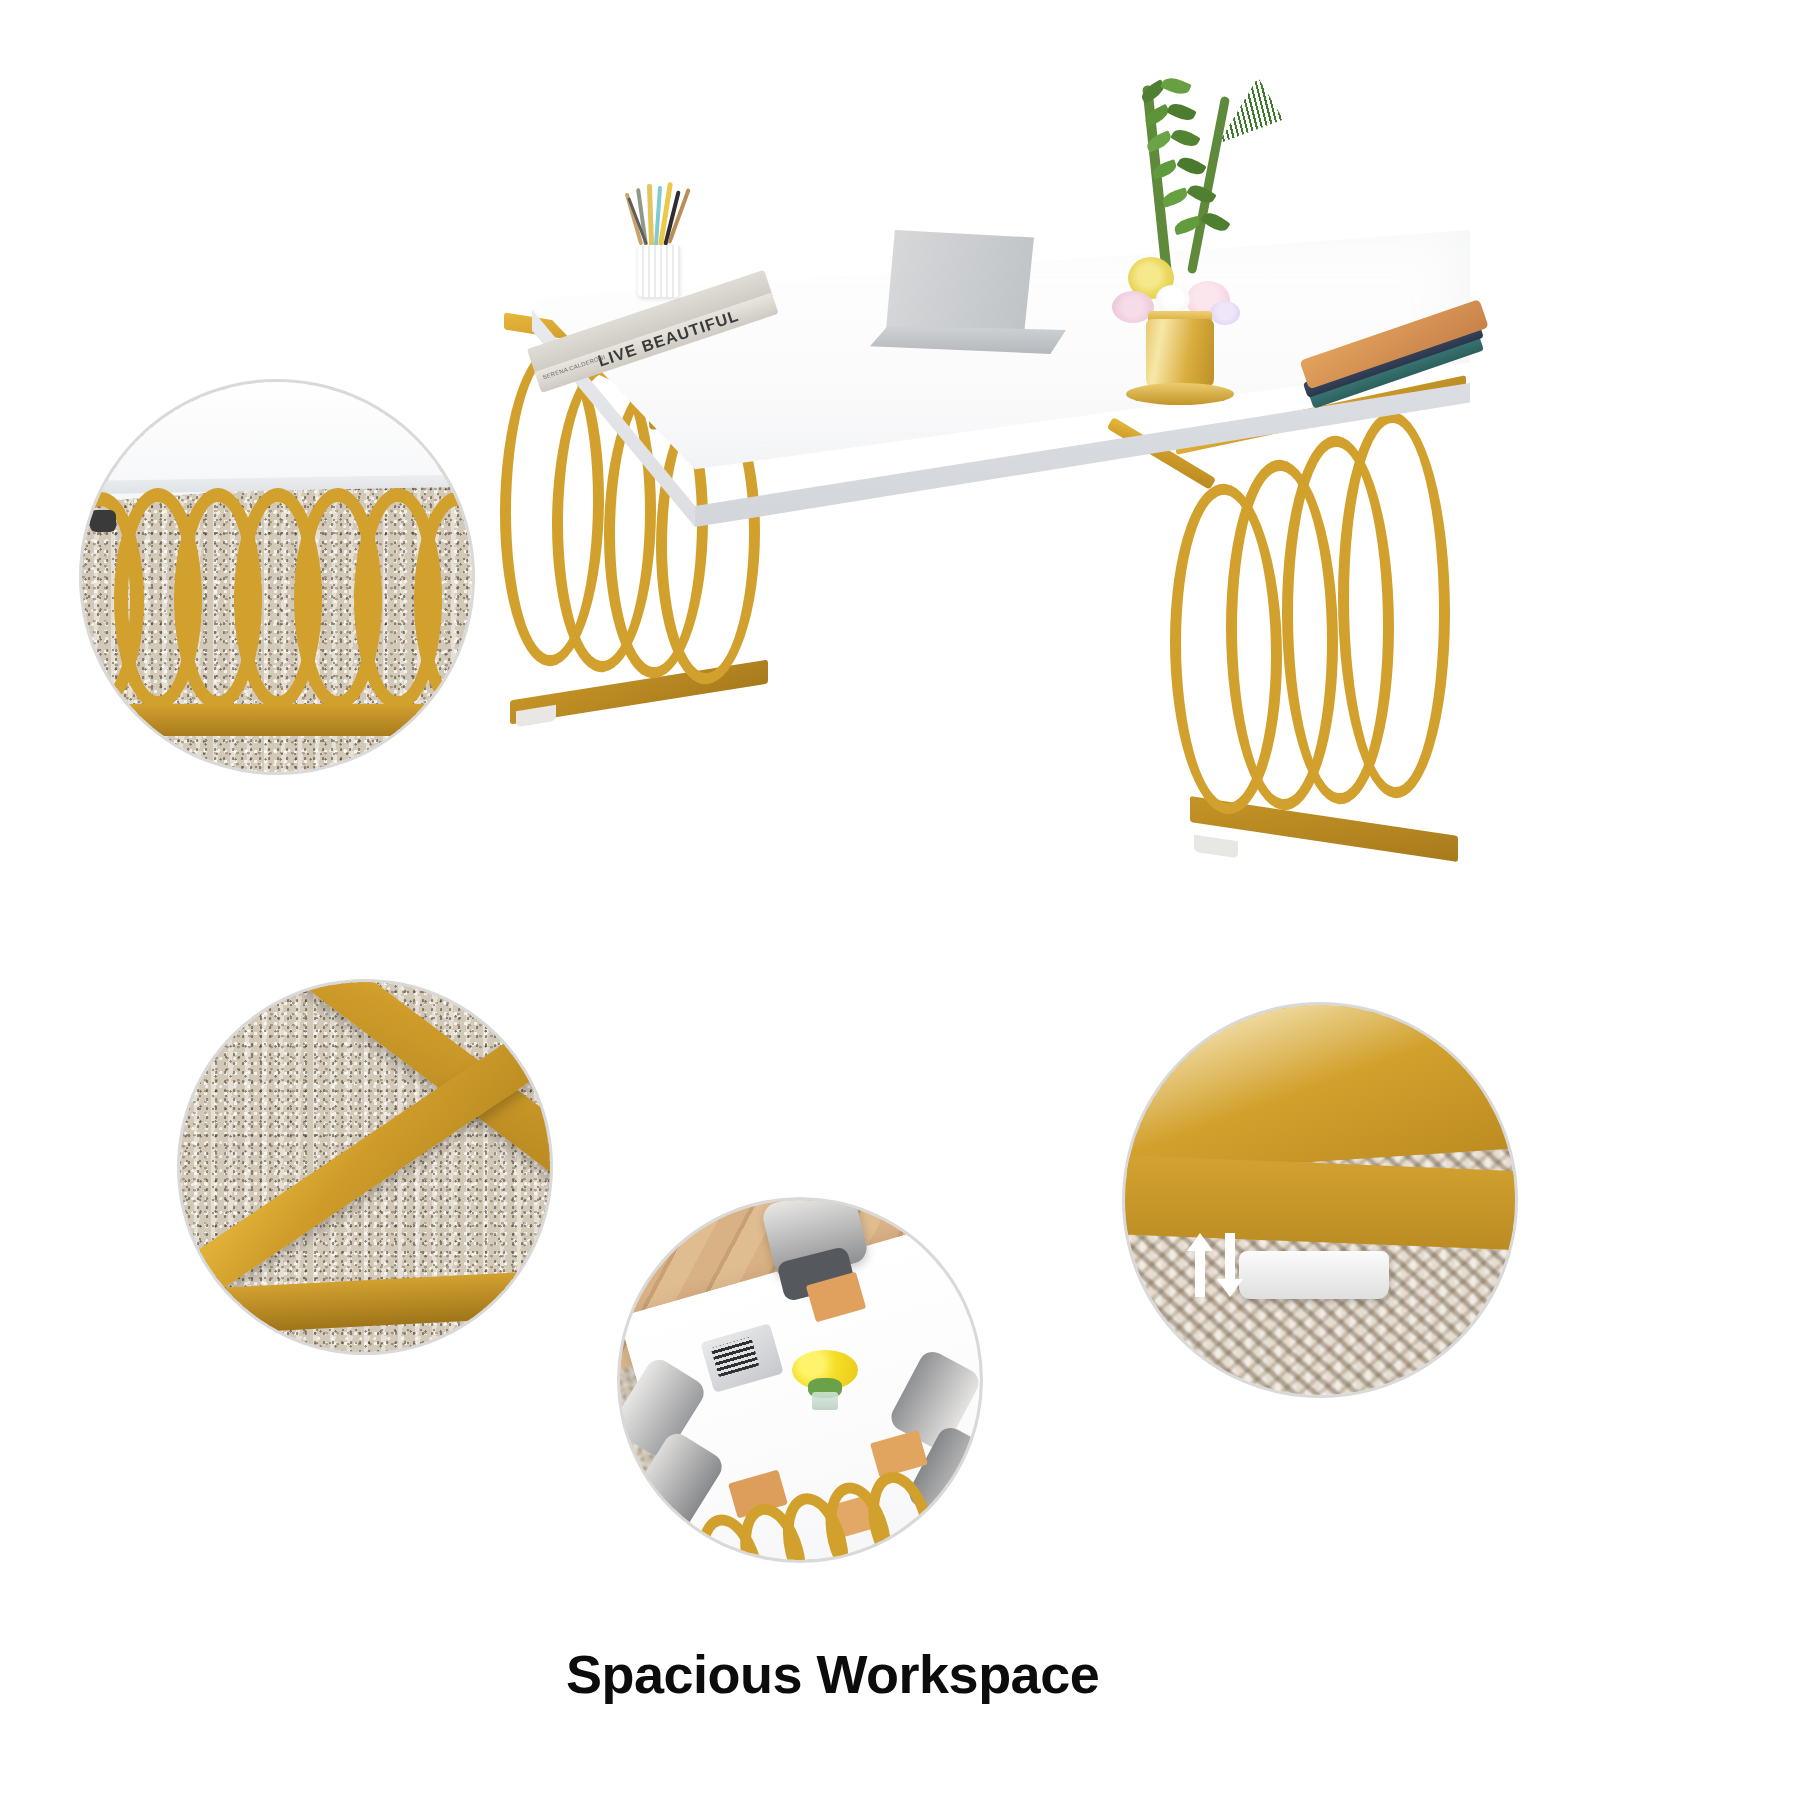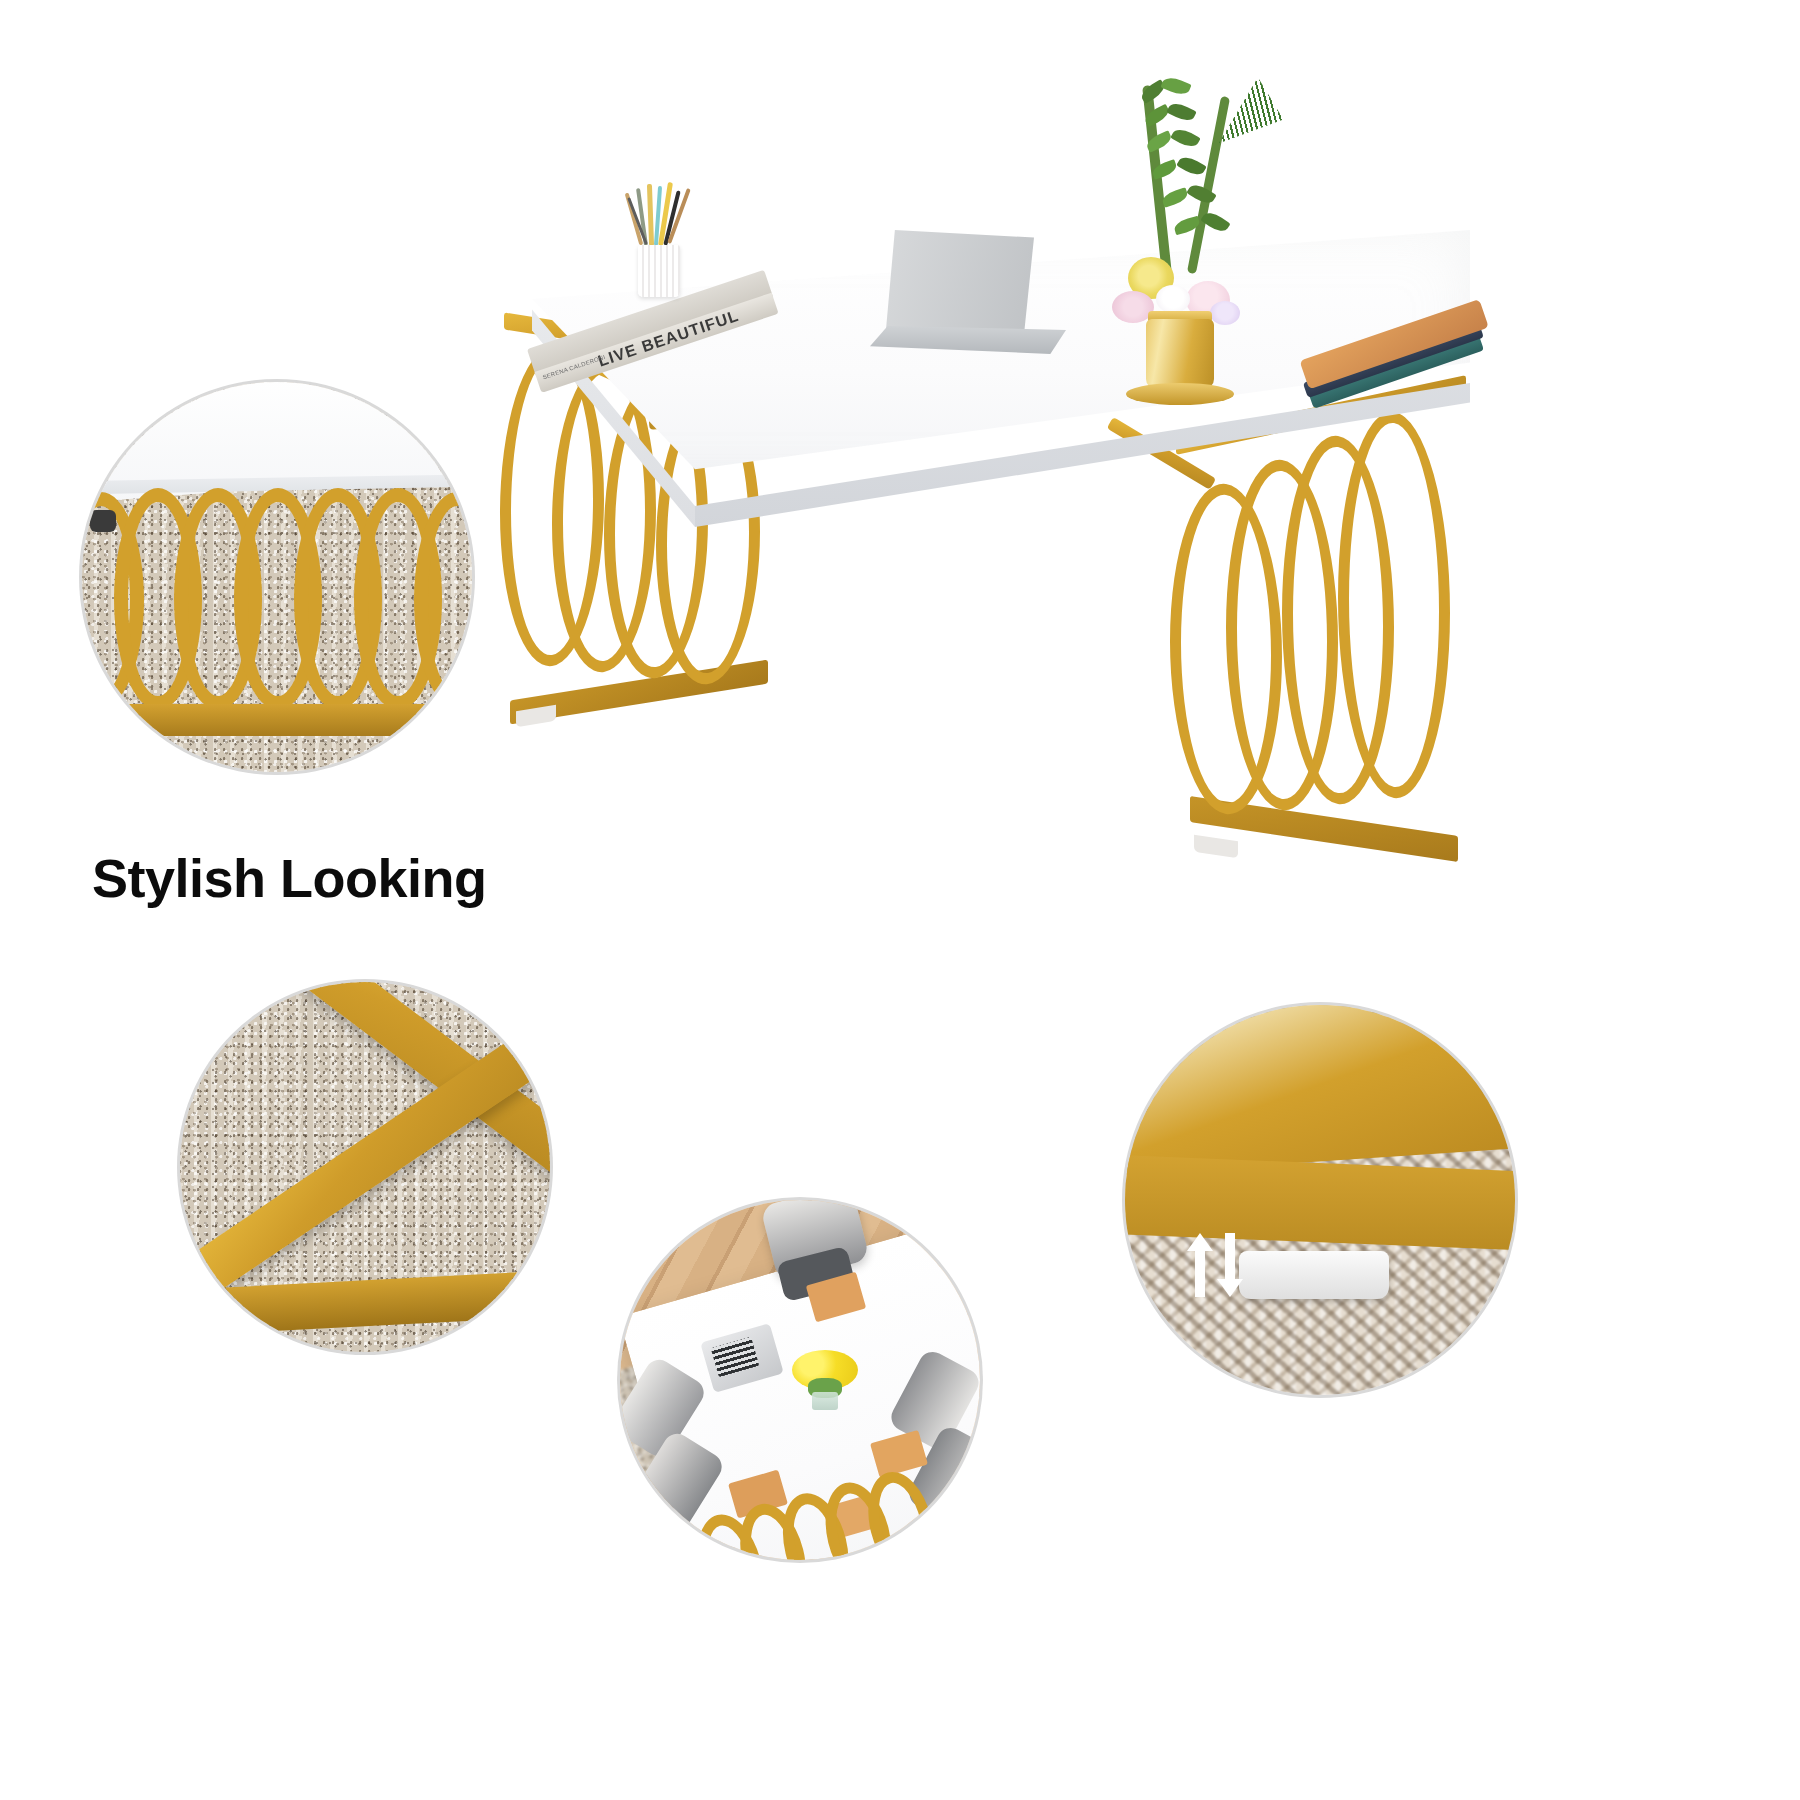--- a/index.html
+++ b/index.html
@@ -241,21 +241,20 @@
         <div class="leaf-ring" style="left:296px; top:0px;  width:88px; height:222px; border-width:14px;"></div>
         <div class="leaf-ring" style="left:356px; top:4px;  width:86px; height:216px; border-width:14px;"></div>
       </div>
 
       <div class="abs" style="left:-20px; top:322px; width:440px; height:32px;
                   background:linear-gradient(180deg,#d3a130,#a87c1d);"></div>
 
       <div class="abs" style="left:8px; top:128px; width:26px; height:22px; background:#3a3a3a; border-radius:6px;"></div>
     </div>
   </div>
-  <div class="feature-label" style="left:92px; top:848px;">Stylish Looking</div>
 
   <div class="callout" style="left:180px; top:982px; width:370px; height:370px;">
     <div class="callout-inner">
       <div class="carpet"></div>
 
       <div class="abs gold" style="left:-60px; top:10px; width:520px; height:46px;
                   transform:rotate(37deg); transform-origin:center; border-radius:6px;
                   box-shadow:0 6px 12px rgba(0,0,0,.22);"></div>
       <div class="abs gold" style="left:-60px; top:150px; width:520px; height:46px;
                   transform:rotate(-34deg); transform-origin:center; border-radius:6px;
@@ -329,20 +328,21 @@
       <div class="abs" style="left:30px; top:292px; width:330px; height:86px; transform:rotate(-14deg);">
         <div class="leaf-ring" style="left:0px;   top:0; width:62px; height:108px; border-width:11px;"></div>
         <div class="leaf-ring" style="left:44px;  top:0; width:62px; height:108px; border-width:11px;"></div>
         <div class="leaf-ring" style="left:88px;  top:0; width:62px; height:108px; border-width:11px;"></div>
         <div class="leaf-ring" style="left:132px; top:0; width:62px; height:108px; border-width:11px;"></div>
         <div class="leaf-ring" style="left:176px; top:0; width:62px; height:108px; border-width:11px;"></div>
         <div class="leaf-ring" style="left:220px; top:0; width:62px; height:108px; border-width:11px;"></div>
       </div>
     </div>
   </div>
+  <div class="feature-label" style="left:566px; top:1644px;">Spacious Workspace</div>
 
   <div class="callout" style="left:1125px; top:1005px; width:390px; height:390px;">
     <div class="callout-inner">
 
       <div class="abs" style="inset:0;
                   background-color:#e6ddd0;
                   background-image:
                     repeating-linear-gradient(42deg, rgba(90,70,48,.40) 0 5px, transparent 5px 14px),
                     repeating-linear-gradient(-42deg, rgba(120,96,66,.30) 0 4px, transparent 4px 13px),
                     repeating-linear-gradient(90deg, rgba(255,255,255,.45) 0 6px, transparent 6px 15px);

